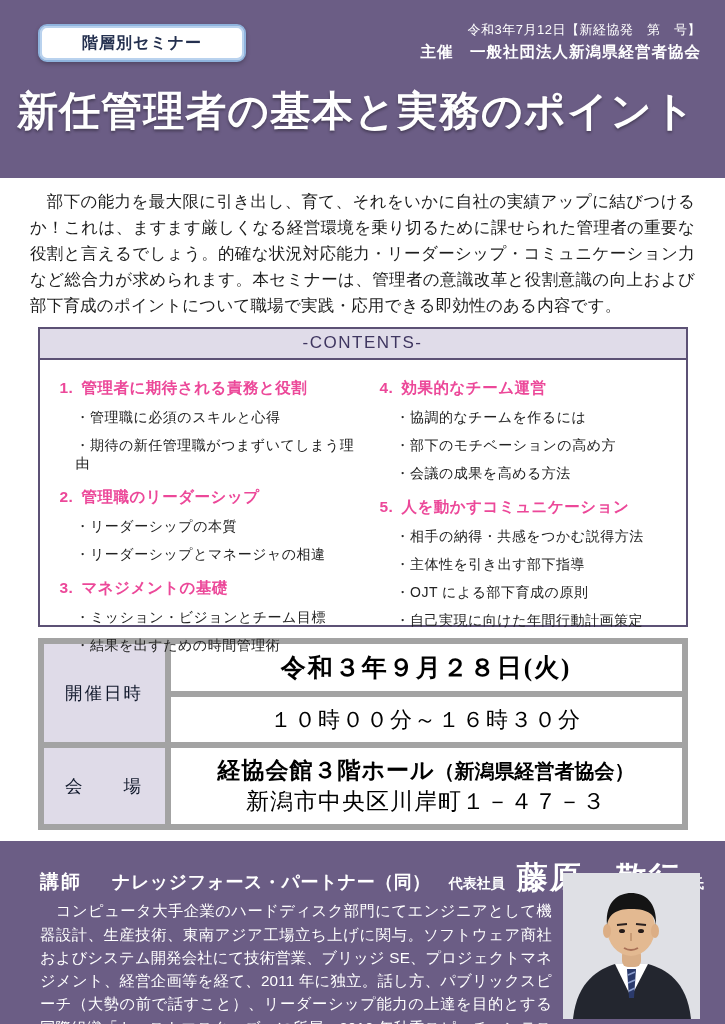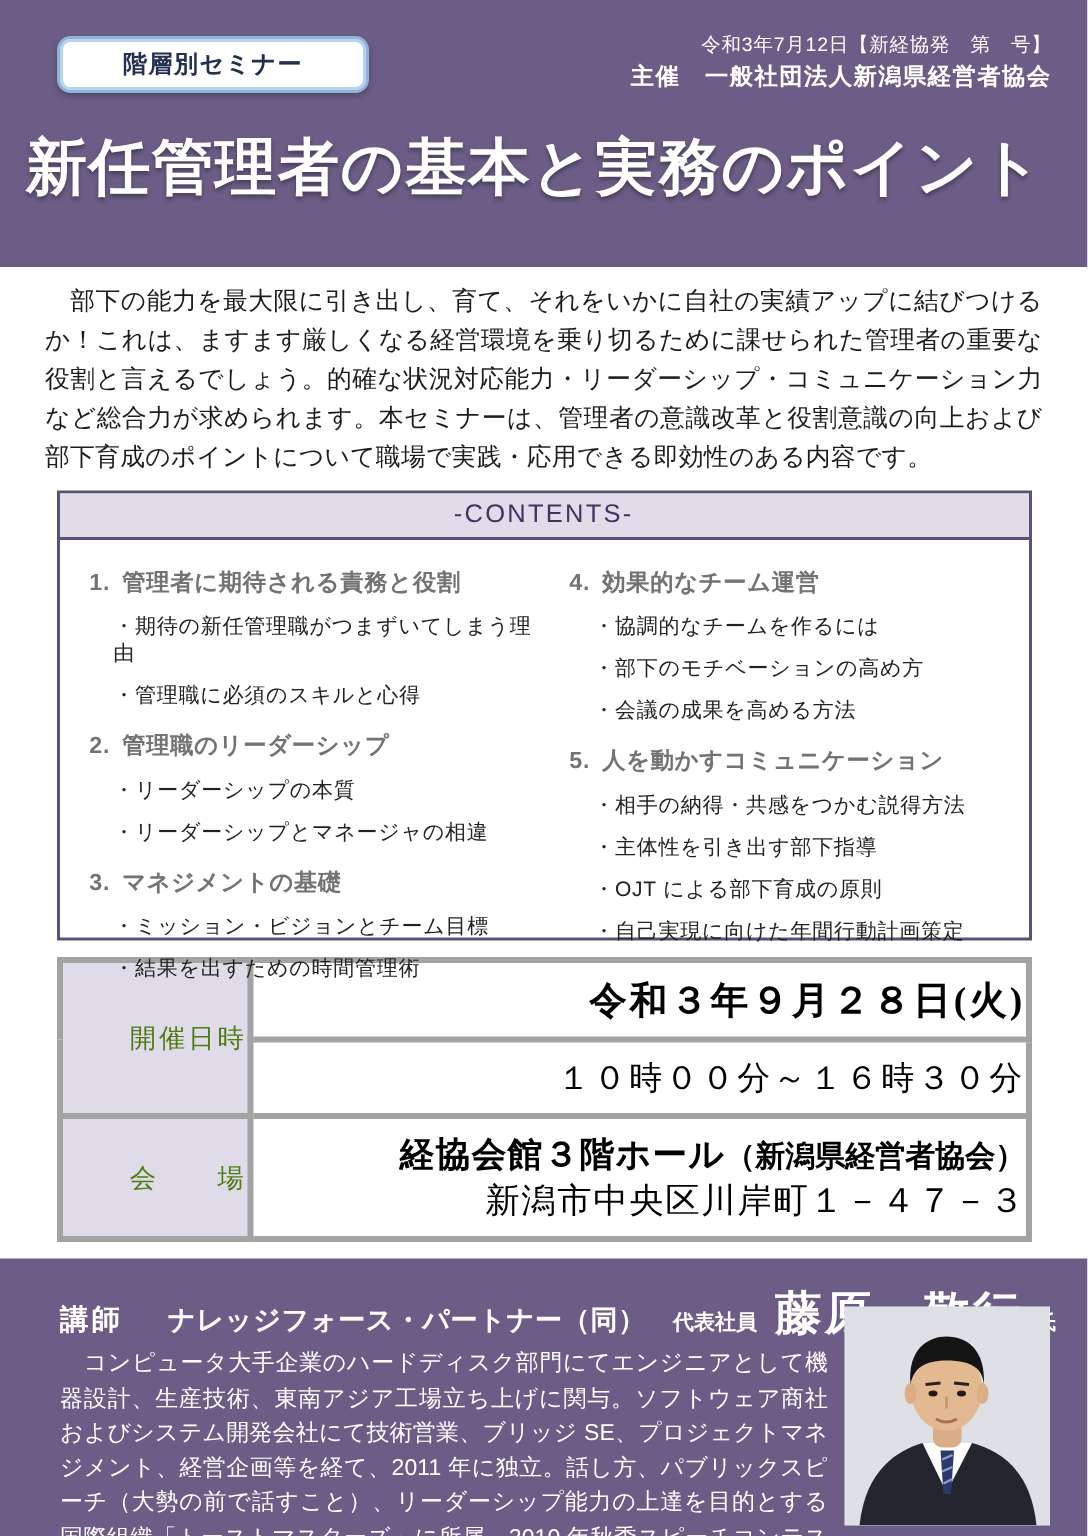--- a/index.html
+++ b/index.html
@@ -72,45 +72,45 @@
     flex: 0 0 auto;
   }
   .contents-body {
     flex: 1 1 auto;
     display: flex;
     padding: 4px 10px 10px 20px;
   }
   .toc-col { flex: 1 1 50%; }
   .toc-col.right { padding-left: 12px; }
   .toc-title {
-    font-size: 15.5px; font-weight: bold; color: #737373;
+    font-size: 15.5px; font-weight: bold; color: #ec4899;
     margin-top: 14px; letter-spacing: .5px;
   }
   .toc-title .toc-num { margin-right: 8px; }
   .toc-sub {
     font-size: 14px; color: #222222;
     margin: 10px 0 0 16px; letter-spacing: .5px;
   }
   .toc-sub::before { content: "・"; }
 
   
   .info-table {
     margin: 11px auto 0 auto;
     width: 650px;
     border-collapse: collapse;
     table-layout: fixed;
   }
   .info-table td {
-    border: 4px solid #a3a3a3;
-    text-align: right; vertical-align: middle;
+    border: 6px solid #a3a3a3;
+    text-align: center; vertical-align: middle;
   }
   .label-cell {
     background: #dfdbe8;
     width: 127px;
-    color: #4d7c0f;
+    color: #0f172a;
     font-size: 17.5px;
     letter-spacing: 2px;
   }
   .date-cell {
     font-family: "Liberation Serif", "DejaVu Serif", serif;
     font-size: 25px; font-weight: bold; color: #000000;
     height: 53px; letter-spacing: 2px;
   }
   .time-cell {
     font-family: "Liberation Serif", "DejaVu Serif", serif;
@@ -184,22 +184,22 @@
 
     <p class="intro">　部下の能力を最大限に引き出し、育て、それをいかに自社の実績アップに結びつけるか！これは、ますます厳しくなる経営環境を乗り切るために課せられた管理者の重要な役割と言えるでしょう。的確な状況対応能力・リーダーシップ・コミュニケーション力など総合力が求められます。本セミナーは、管理者の意識改革と役割意識の向上および部下育成のポイントについて職場で実践・応用できる即効性のある内容です。</p>
 
     <section class="contents-box">
       <div class="contents-header">-CONTENTS-</div>
       <div class="contents-body">
 
         <div class="toc-col left">
           <div class="toc-item">
             <div class="toc-title"><span class="toc-num">1.</span><span>管理者に期待される責務と役割</span></div>
+            <div class="toc-sub">管理職に必須のスキルと心得</div>
             <div class="toc-sub">期待の新任管理職がつまずいてしまう理由</div>
-            <div class="toc-sub">管理職に必須のスキルと心得</div>
           </div>
           <div class="toc-item">
             <div class="toc-title"><span class="toc-num">2.</span><span>管理職のリーダーシップ</span></div>
             <div class="toc-sub">リーダーシップの本質</div>
             <div class="toc-sub">リーダーシップとマネージャの相違</div>
           </div>
           <div class="toc-item">
             <div class="toc-title"><span class="toc-num">3.</span><span>マネジメントの基礎</span></div>
             <div class="toc-sub">ミッション・ビジョンとチーム目標</div>
             <div class="toc-sub">結果を出すための時間管理術</div>

